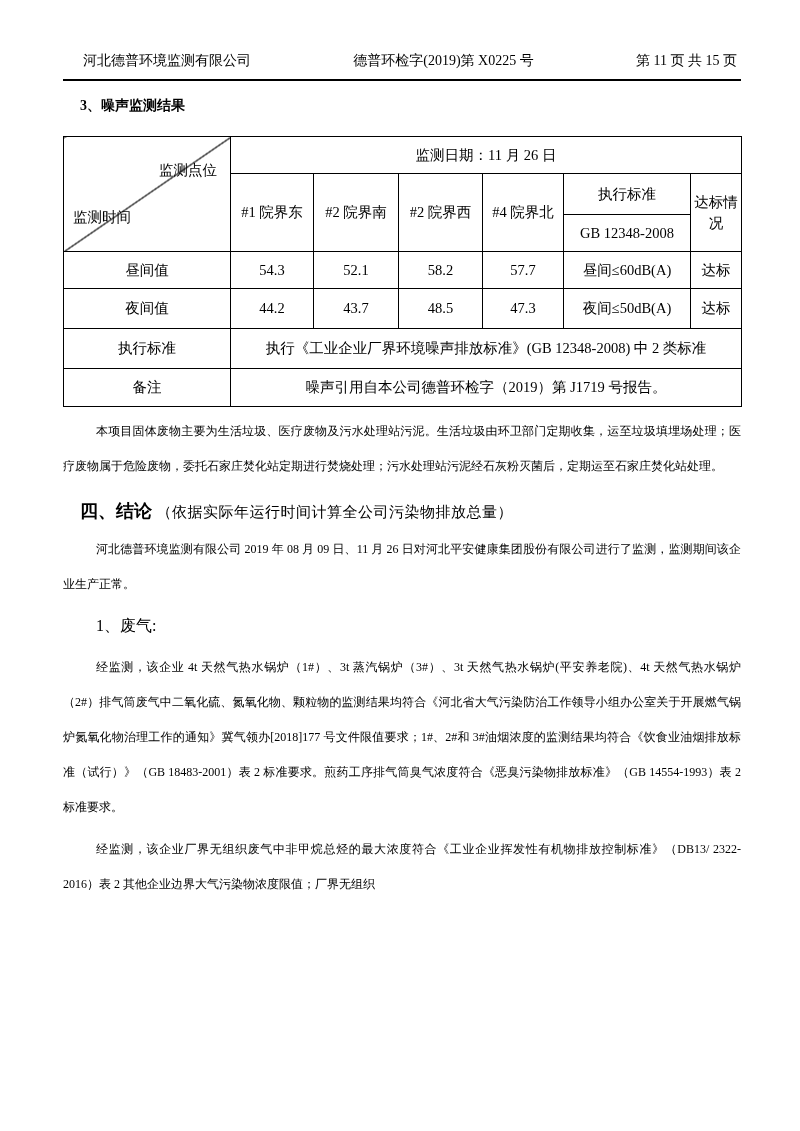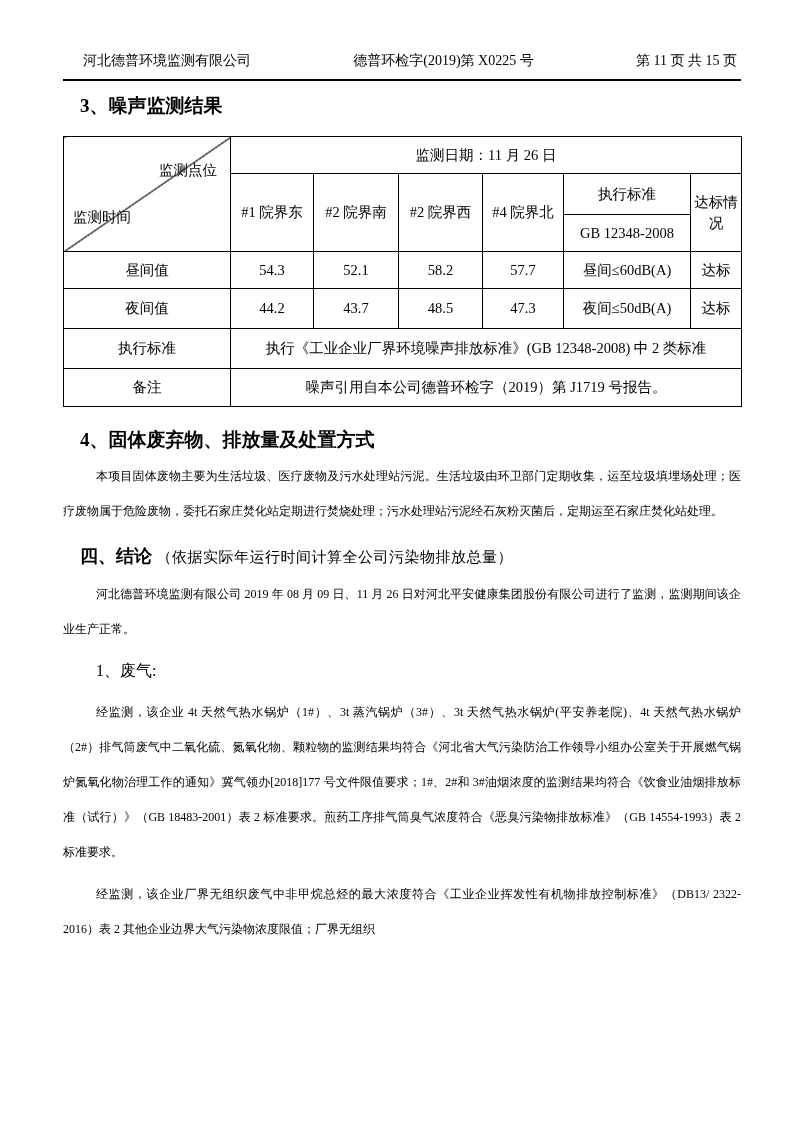--- a/index.html
+++ b/index.html
@@ -19,21 +19,21 @@
     align-items: baseline;
     margin: 52px 59px 0 63px;
     padding-bottom: 9px;
     border-bottom: 2px solid #000;
     font-size: 14px;
     line-height: 18px;
   }
   .page-header .hdr-left   { padding-left: 20px; }
   .page-header .hdr-right  { padding-right: 4px; }
   .sec-heading {
-    font-size: 19px;
+    font-size: 14px;
     font-weight: bold;
     margin: 13px 59px 0 80px;
     line-height: 24px;
   }
   .unit-line {
     margin: 13px 110px 0 0;
     text-align: right;
     font-size: 15px;
     line-height: 20px;
   }
@@ -164,21 +164,20 @@
       <td>执行标准</td>
       <td colspan="6">执行《工业企业厂界环境噪声排放标准》(GB 12348-2008) 中 2 类标准</td>
     </tr>
     <tr class="r7">
       <td>备注</td>
       <td colspan="6">噪声引用自本公司德普环检字（2019）第 J1719 号报告。</td>
     </tr>
   </tbody>
     </table>
 
-  <div class="sec-heading" style="margin-top:21px;">4、固体废弃物、排放量及处置方式</div>
 
   <p class="para">本项目固体废物主要为生活垃圾、医疗废物及污水处理站污泥。生活垃圾由环卫部门定期收集，运至垃圾填埋场处理；医疗废物属于危险废物，委托石家庄焚化站定期进行焚烧处理；污水处理站污泥经石灰粉灭菌后，定期运至石家庄焚化站处理。</p>
 
   <div class="concl-heading"><span>四、结论</span> <span class="note">（依据实际年运行时间计算全公司污染物排放总量）</span></div>
 
   <p class="para">河北德普环境监测有限公司 2019 年 08 月 09 日、11 月 26 日对河北平安健康集团股份有限公司进行了监测，监测期间该企业生产正常。</p>
 
   <div class="item-line">1、废气:</div>
 
   <p class="para">经监测，该企业 4t 天然气热水锅炉（1#）、3t 蒸汽锅炉（3#）、3t 天然气热水锅炉(平安养老院)、4t 天然气热水锅炉（2#）排气筒废气中二氧化硫、氮氧化物、颗粒物的监测结果均符合《河北省大气污染防治工作领导小组办公室关于开展燃气锅炉氮氧化物治理工作的通知》冀气领办[2018]177 号文件限值要求；1#、2#和 3#油烟浓度的监测结果均符合《饮食业油烟排放标准（试行）》（GB 18483-2001）表 2 标准要求。煎药工序排气筒臭气浓度符合《恶臭污染物排放标准》（GB 14554-1993）表 2 标准要求。</p>

